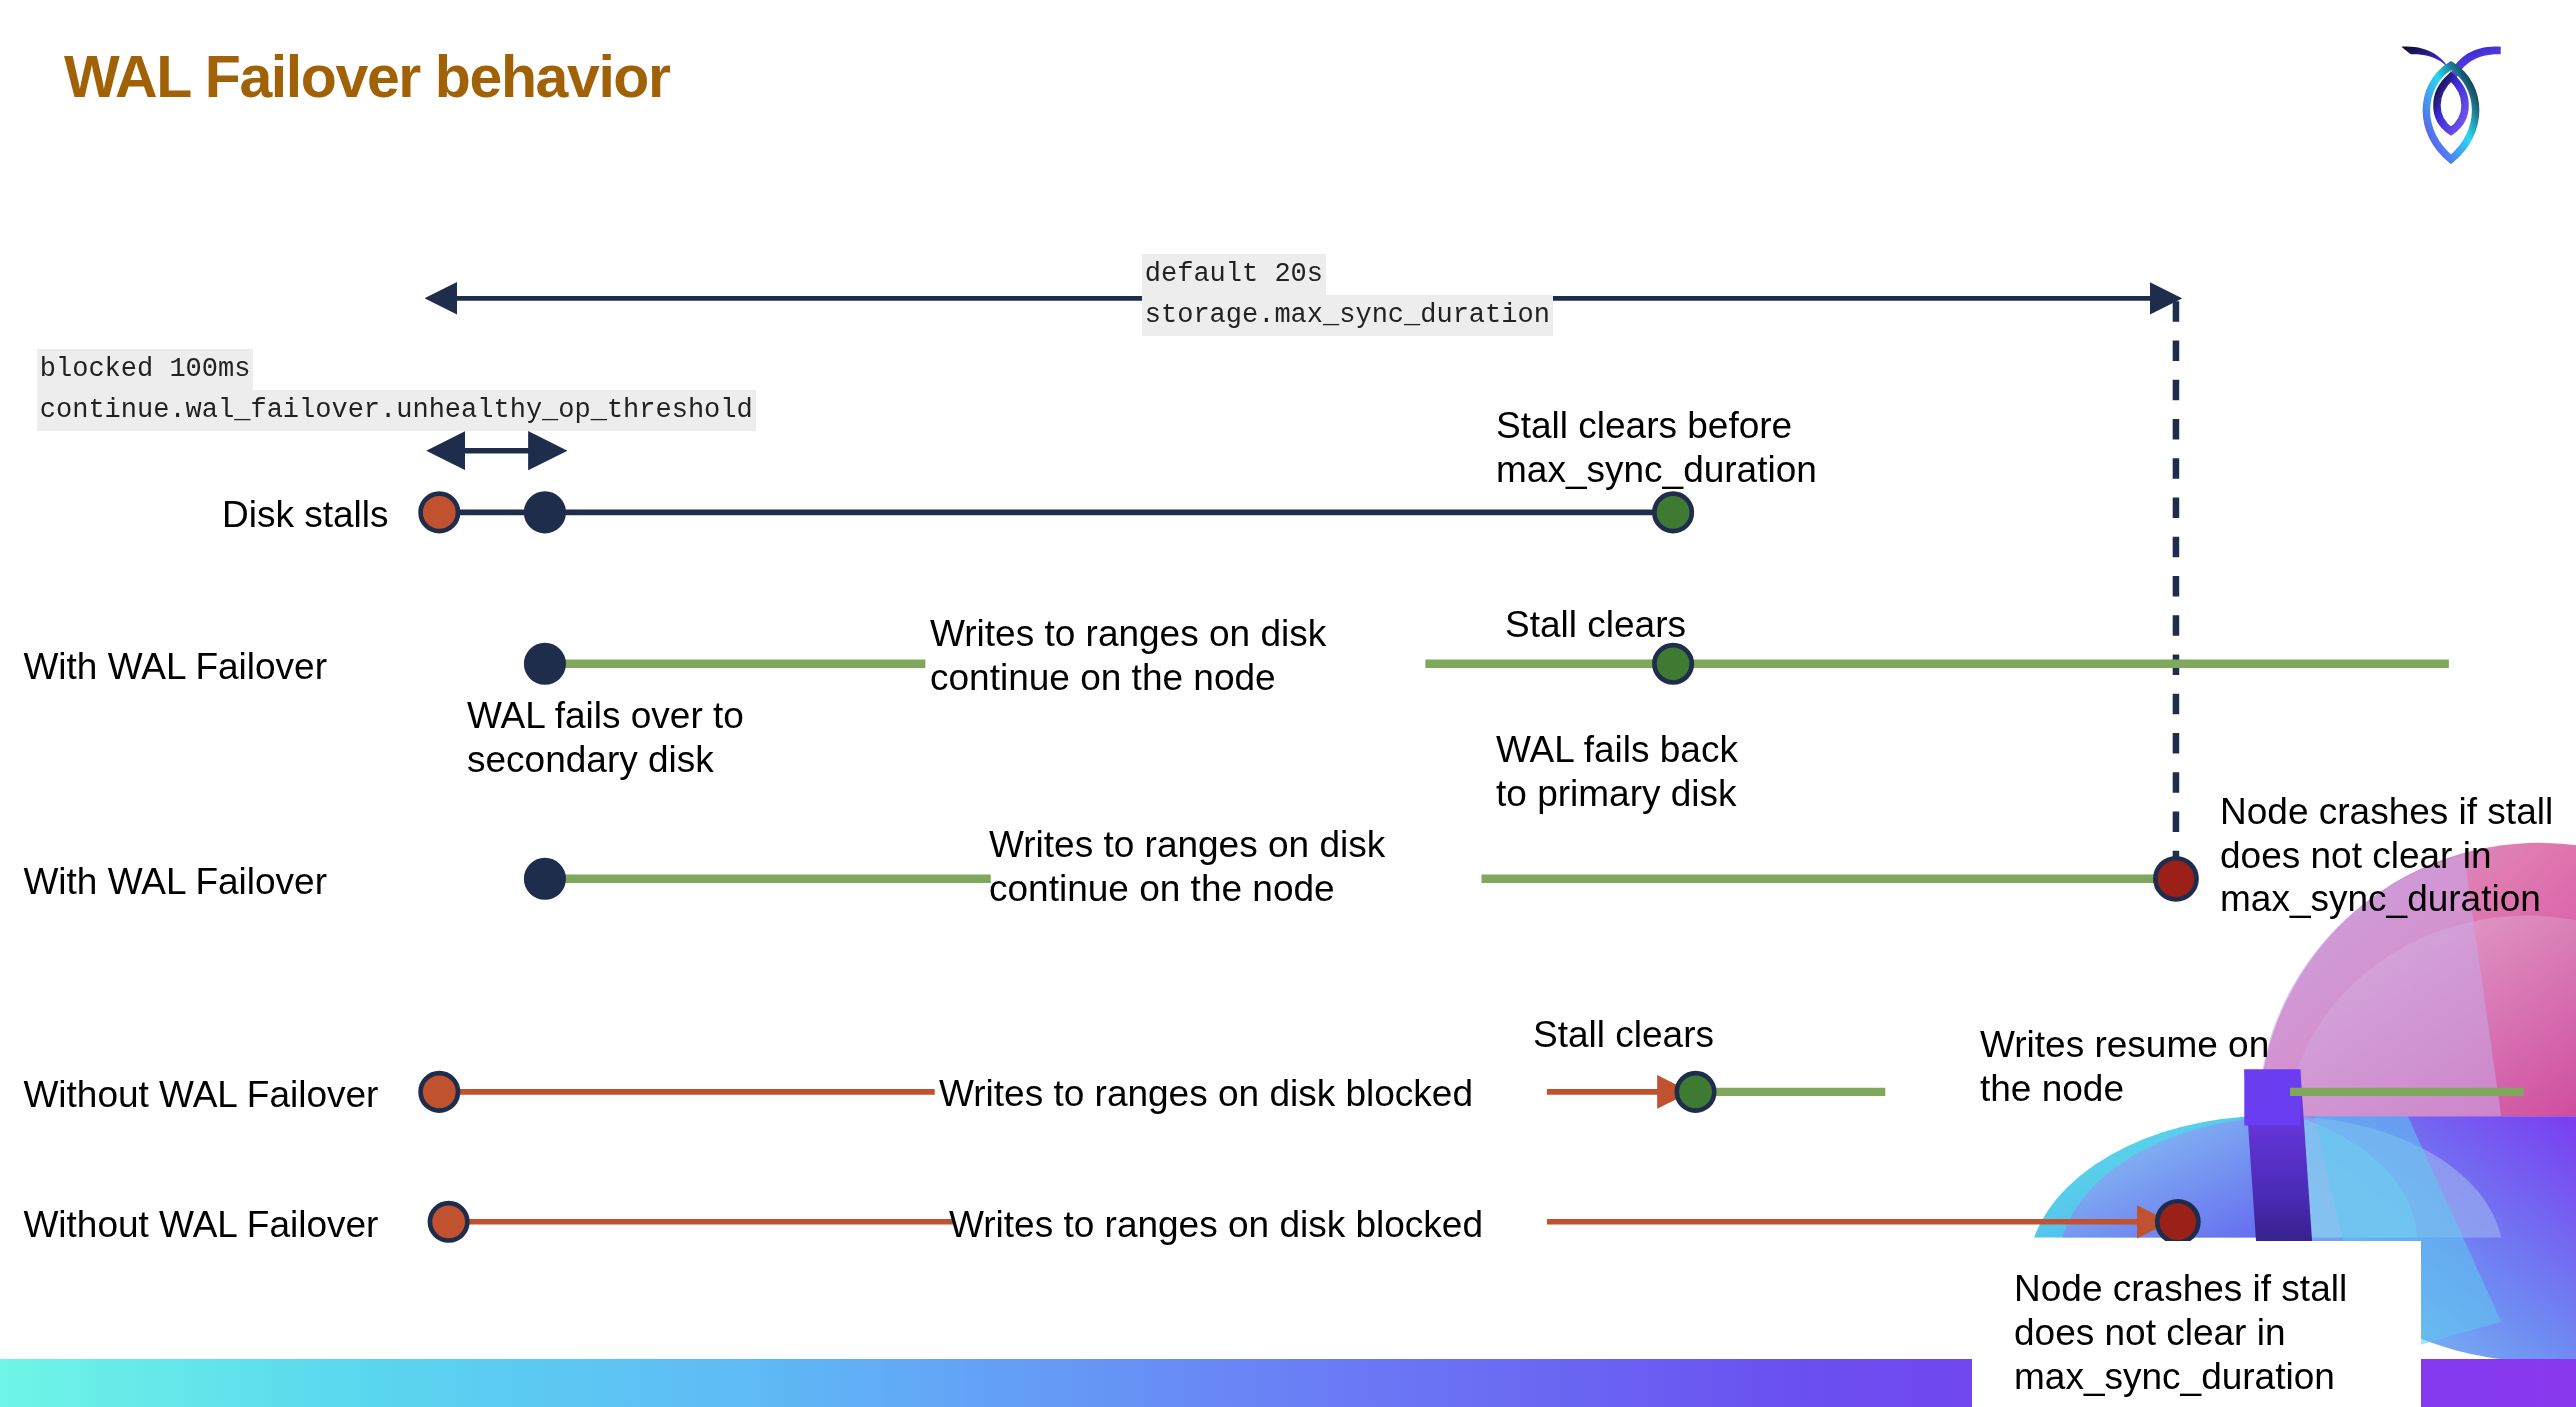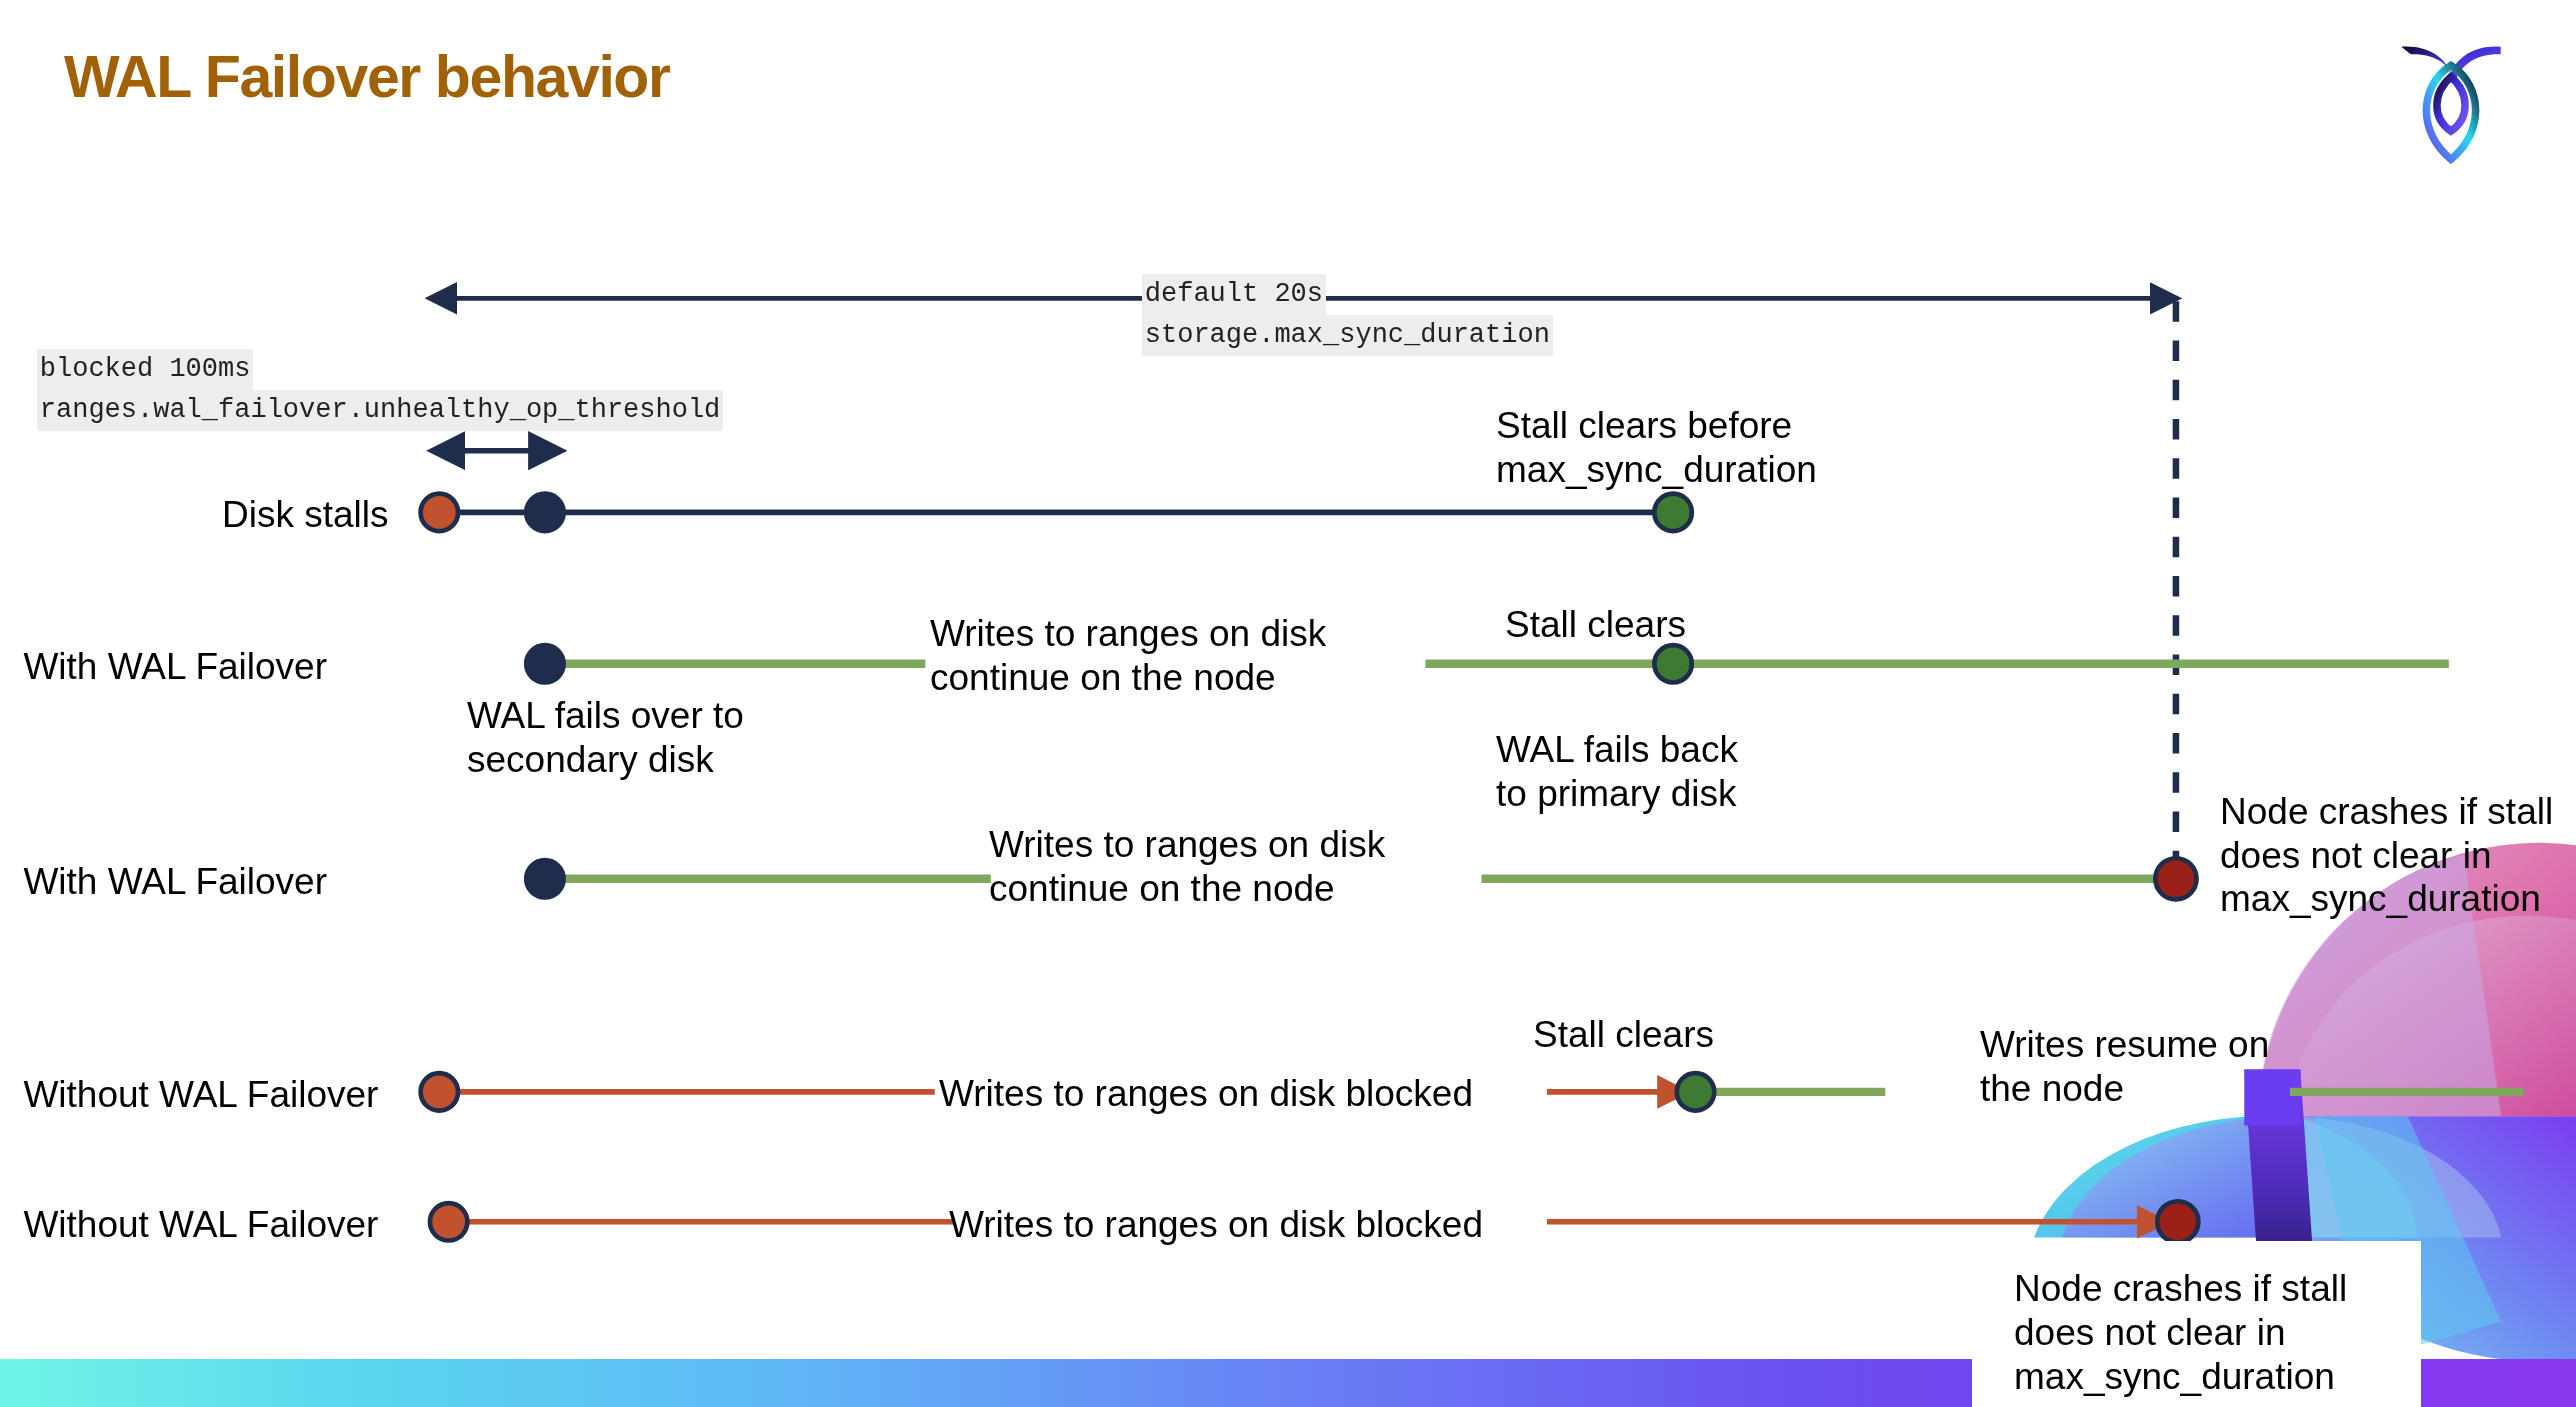--- a/index.html
+++ b/index.html
@@ -232,28 +232,28 @@
     </linearGradient>
   </defs>
   <path d="M12 20 C38 18 58 30 65 48 C72 30 92 18 118 20
            C118 26 118 28 118 28 C94 27 76 38 70 56
            C64 38 46 27 22 28 Z" fill="url(#lgL)"></path>
   <path d="M65 40 C30 62 30 112 65 140 C100 112 100 62 65 40 Z" fill="none" stroke="url(#lgR)" stroke-width="8"></path>
   <path d="M65 52 C45 70 45 96 65 110 C85 96 85 70 65 52 Z" fill="none" stroke="url(#lgL)" stroke-width="8"></path>
   <line x1="65" y1="102" x2="65" y2="140" stroke="url(#lgL)" stroke-width="8"></line>
 </svg>
 
-<div class="code-note" style="left:1142px; top:254px;margin-top:20px;">
+<div class="code-note" style="left:1142px; top:254px;">
   <span>default 20s</span><br>
   <span>storage.max_sync_duration</span>
 </div>
 
 <div class="code-note" style="left:37px; top:349px;">
   <span>blocked 100ms</span><br>
-  <span>ranges.wal_failover.unhealthy_op_threshold</span>
+  <span>continue.wal_failover.unhealthy_op_threshold</span>
 </div>
 
 <div class="lbl row-label" style="left:222px; top:493px; width:196px; text-align:left;">Disk stalls</div>
 
 <div class="lbl row-label" style="left:23.4px; top:645px; width:393px; text-align:left;">With WAL Failover</div>
 
 <div class="lbl row-label" style="left:23.4px; top:860px; width:393px; text-align:left;">With WAL Failover</div>
 
 <div class="lbl row-label" style="left:23.4px; top:1073px; width:411px; text-align:left;">Without WAL Failover</div>
 

